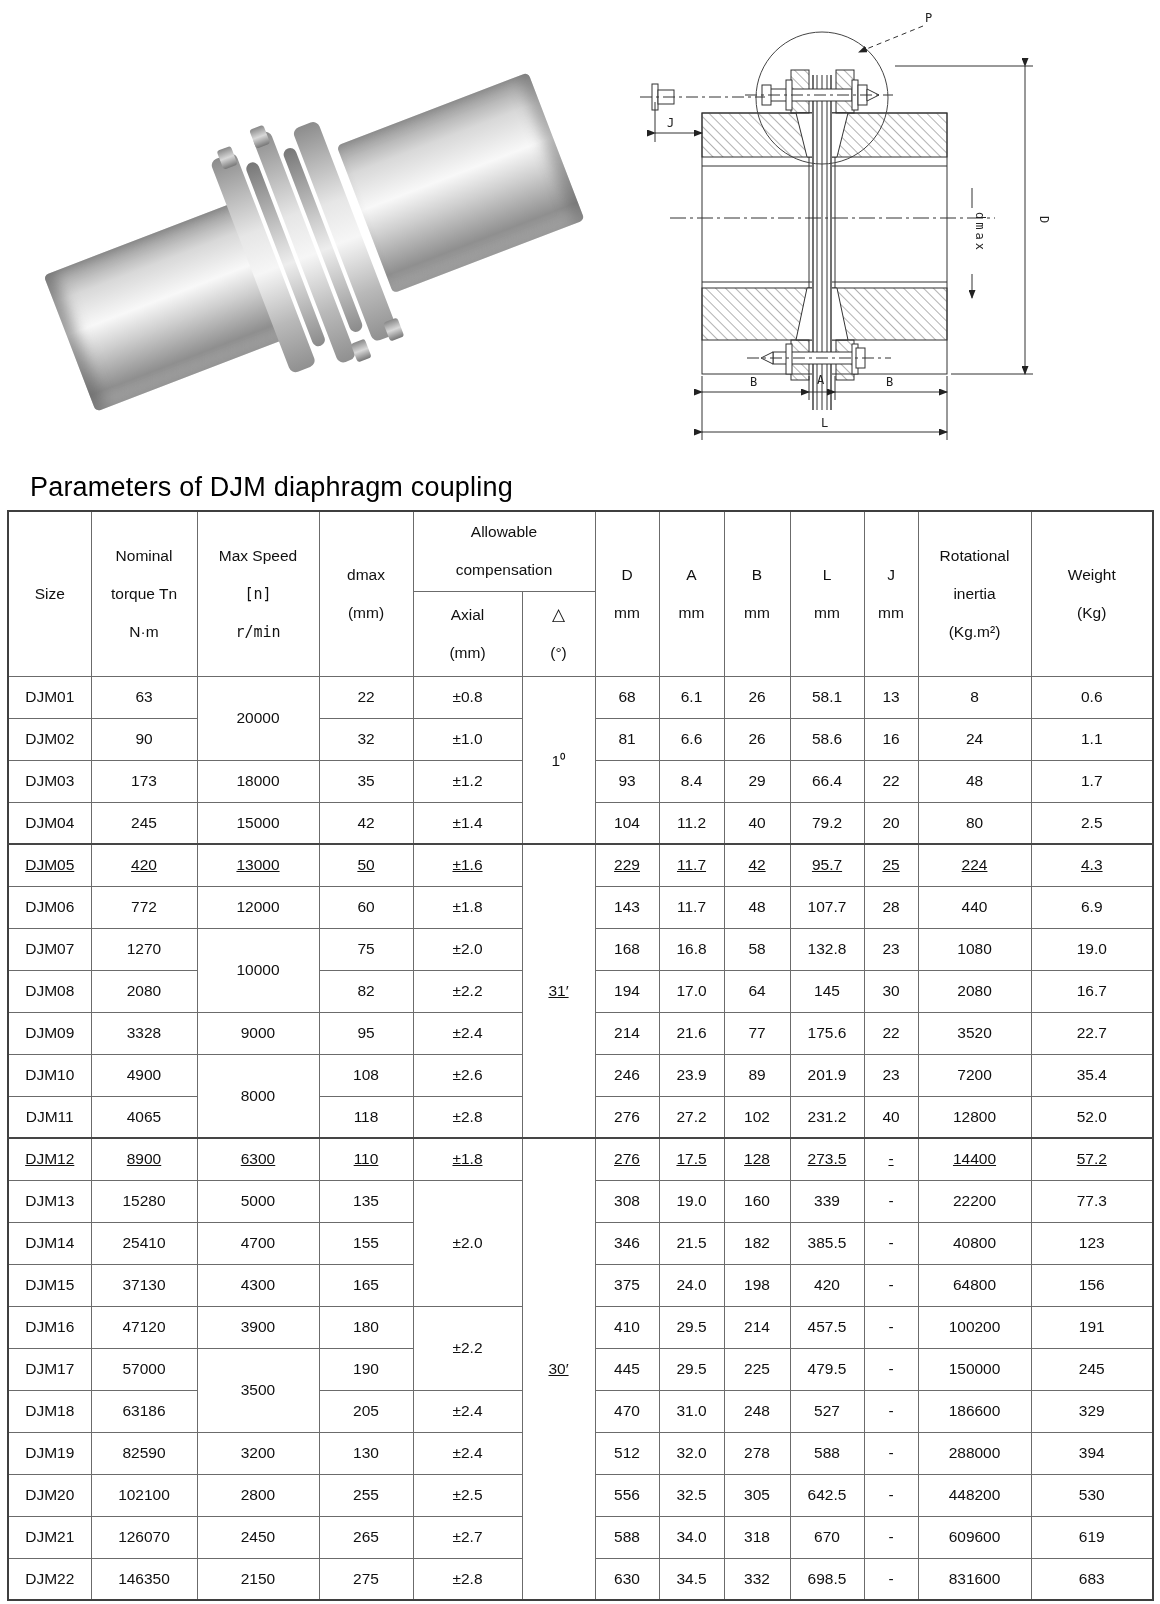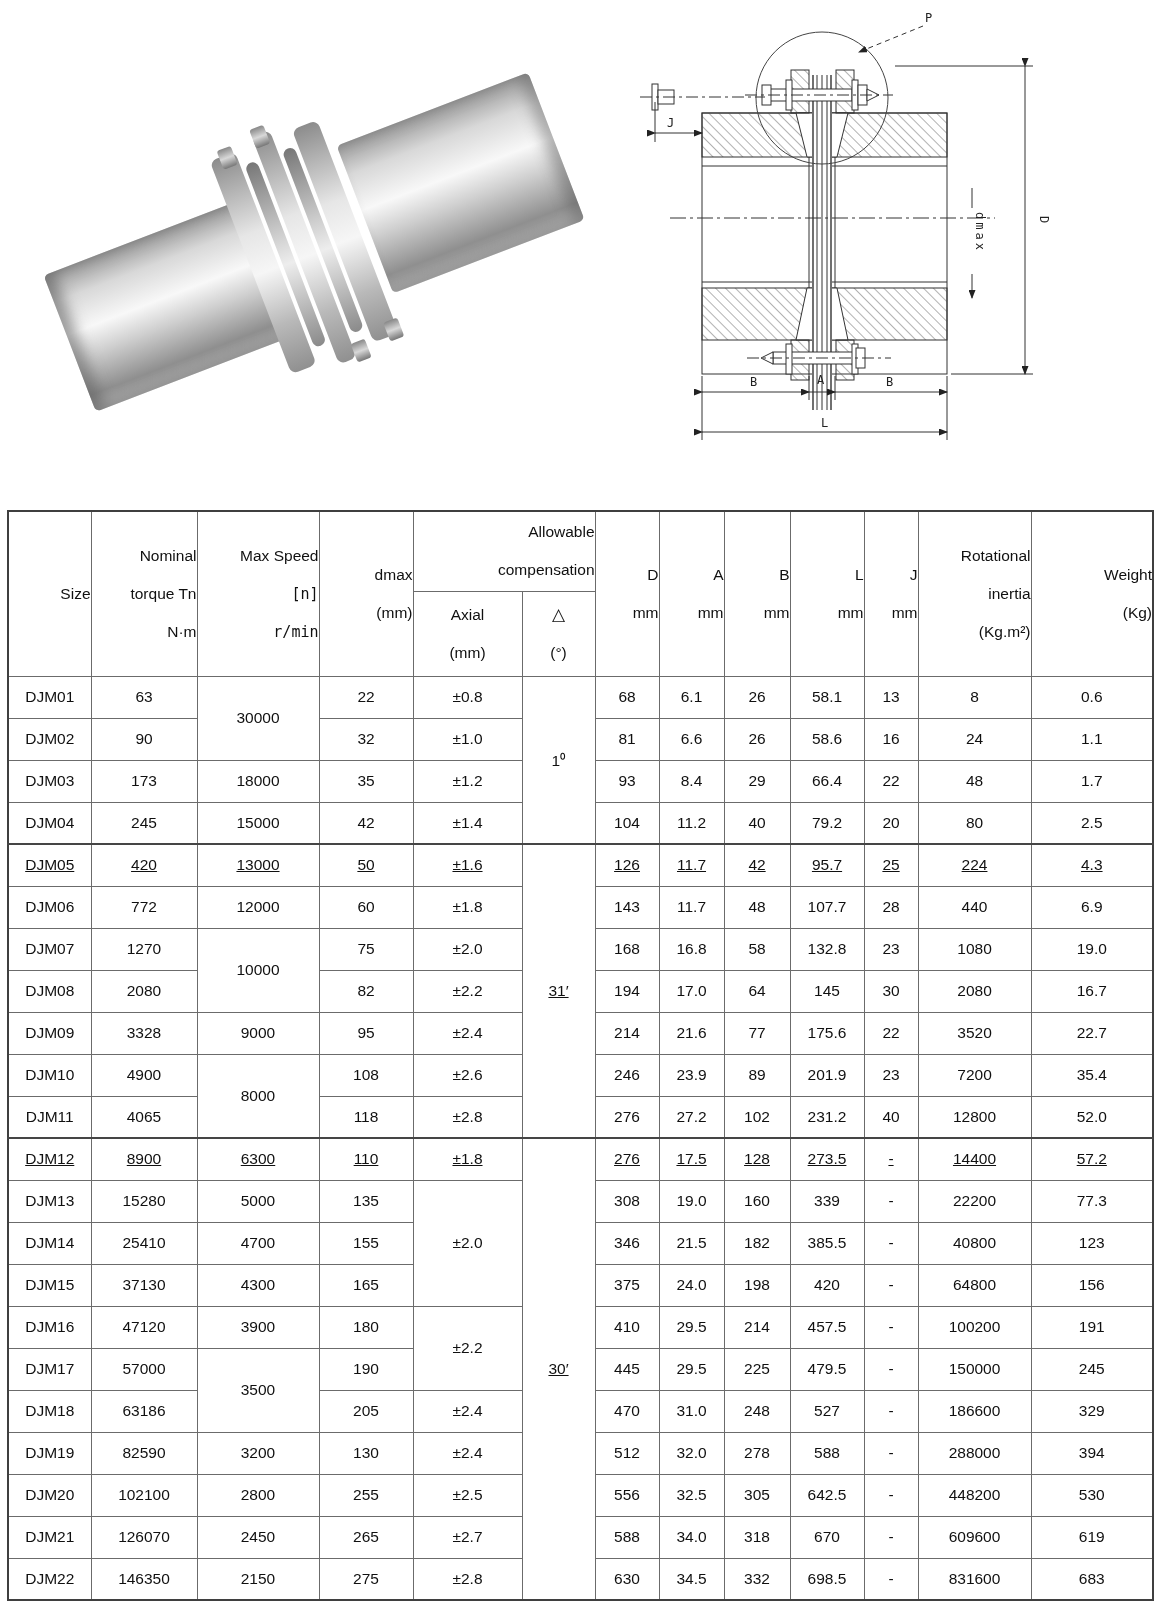--- a/index.html
+++ b/index.html
@@ -33,21 +33,21 @@
 
   
   .title { position:absolute; left:30px; top:472px; font-size:27px; color:#000; letter-spacing:.2px; }
 
   
   .params-table { position:absolute; left:7px; top:510px; width:1145px;
                   border-collapse:collapse; table-layout:fixed;
                   border:2px solid #3f3f3f; font-size:15.5px; color:#101010; }
   .params-table th, .params-table td { border:1px solid #6b6b6b; text-align:center;
                   vertical-align:middle; font-weight:normal; padding:0; }
-  .params-table thead tr.hrow1 th { height:80px;text-align:right; }
+  .params-table thead tr.hrow1 th { height:80px; }
   .params-table thead tr.hrow2 th { height:85px;margin-top:8px; }
   .params-table tbody td { height:42px; }
   .hline { line-height:38px; height:38px; }
   .mono { font-family:"DejaVu Sans Mono", monospace; font-size:15px; }
   tr.section-start td { border-top:2px solid #454545;text-decoration:underline; }
   .delta-glyph { font-size:17px; }
 </style>
 </head>
 <body>
 
@@ -156,20 +156,21 @@
       <text x="72" y="127">J</text>
       <text transform="translate(445,216) rotate(90)">D</text>
       <text transform="translate(381,212) rotate(90)" letter-spacing="3">dmax</text>
       <text x="155" y="386">B</text>
       <text x="222" y="384">A</text>
       <text x="291" y="386">B</text>
       <text x="226" y="427">L</text>
     </g>
   </svg>
 
+  <div class="title">Parameters of DJM diaphragm coupling</div>
 
   <table class="params-table">
     <colgroup>
       <col style="width:83px">
         <col style="width:106px">
         <col style="width:122px">
         <col style="width:94px">
       <col style="width:109px">
         <col style="width:73px">
         <col style="width:64px">
@@ -241,21 +242,21 @@
         <th>
           <div class="hline delta-glyph">△</div>
           <div class="hline">(°)</div>
         </th>
       </tr>
     </thead>
     <tbody>
         <tr>
           <td>DJM01</td>
           <td>63</td>
-          <td rowspan="2">30000</td>
+          <td rowspan="2">20000</td>
           <td>22</td>
           <td>±0.8</td>
           <td rowspan="4">1⁰</td>
           <td>68</td>
           <td>6.1</td>
           <td>26</td>
           <td>58.1</td>
           <td>13</td>
           <td>8</td>
           <td>0.6</td>
@@ -301,21 +302,21 @@
           <td>80</td>
           <td>2.5</td>
         </tr>
         <tr class="section-start">
           <td>DJM05</td>
           <td>420</td>
           <td>13000</td>
           <td>50</td>
           <td>±1.6</td>
           <td rowspan="7">31′</td>
-          <td>126</td>
+          <td>229</td>
           <td>11.7</td>
           <td>42</td>
           <td>95.7</td>
           <td>25</td>
           <td>224</td>
           <td>4.3</td>
         </tr>
         <tr>
           <td>DJM06</td>
           <td>772</td>

